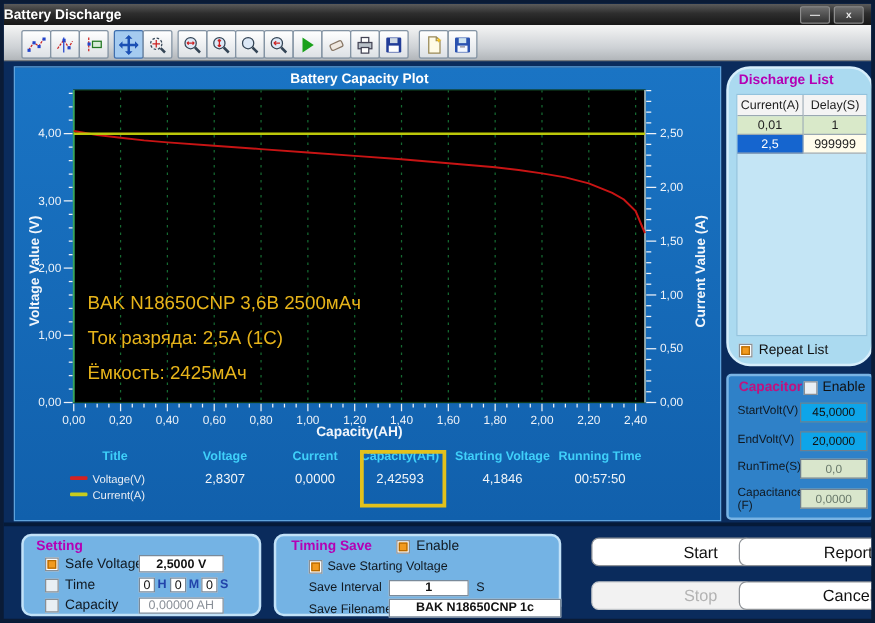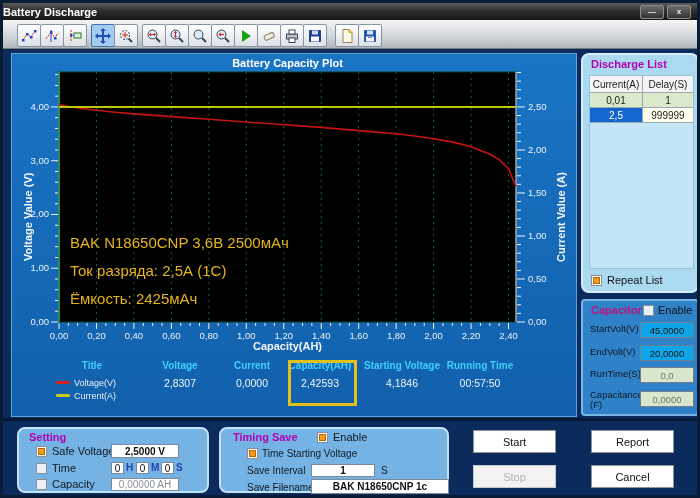--- a/index.html
+++ b/index.html
@@ -43,21 +43,21 @@
   .hl-box{position:absolute;left:276px;top:306px;width:63px;height:40px;
           border:3px solid #e3c11c;}
   .stat-col{position:absolute;top:306px;width:90px;text-align:center;}
   .stat-h{color:#3fd0fa;font-size:10px;font-weight:bold;}
   .stat-v{margin-top:6px;color:#f0f4f8;font-size:10.5px;}
   .legend{position:absolute;left:44px;top:322px;text-align:left;}
   .legend-item{display:flex;align-items:center;gap:4px;height:13px;color:#e8edf4;font-size:9px;}
   .dash{display:inline-block;width:14px;height:3px;border-radius:1px;}
   
   .dlist-panel{position:absolute;left:578px;top:50px;width:118px;height:240px;
-               background:#abdaf0;border:2px solid #d6eefb;border-radius:8px;box-sizing:border-box;}
+               background:#abdaf0;border:2px solid #d6eefb;border-radius:19px;box-sizing:border-box;}
   .panel-title{position:absolute;left:8px;top:3px;color:#b400b4;font-size:11px;font-weight:bold;}
   .dtable{position:absolute;left:6px;top:20px;width:103px;height:192px;
           background:#c4e5f5;border:1px solid #93c3dd;}
   .drow{display:flex;}
   .dcell{width:53px;height:15px;border-right:1px solid #9aa8b2;border-bottom:1px solid #9aa8b2;
          font-size:10px;color:#222;display:flex;align-items:center;justify-content:center;box-sizing:border-box;}
   .dcell:last-child{width:50px;border-right:none;}
   .dhead .dcell{height:17px;background:#f4f4f4;}
   .r0 .dcell{background:#d9e9c9;}
   .r1 .sel{background:#1565cf;color:#fff;}
@@ -88,21 +88,21 @@
   .cb.on{background:#fdfdfd;}
   .cb.on::after{content:'';display:block;width:7px;height:7px;margin:1px;background:#f29a1e;
                 border:1px solid #b86a00;box-sizing:border-box;}
   .input{position:absolute;background:#fff;border:1px solid #7a8a9a;font-size:10px;color:#111;
          display:flex;align-items:center;justify-content:center;box-sizing:border-box;}
   .bold{font-weight:bold;}
   .grey{color:#8a9098;}
   .unit{position:absolute;color:#2244aa;font-size:10px;font-weight:bold;}
   .abs{position:absolute;}
   .btn{position:absolute;width:81px;height:21px;background:#fff;border:1px solid #8f9398;
-       border-radius:0;color:#111;font-size:11px;display:flex;align-items:center;justify-content:center;}
+       border-radius:6px;color:#111;font-size:13px;display:flex;align-items:center;justify-content:center;padding-left:46px;}
   .btn.disabled{background:#f2f2f2;color:#b3b3b3;border-color:#c4c8cc;}
 </style>
 </head>
 <body>
 
 <div id="screen">
 
   <div class="titlebar">
     <span>Battery Discharge</span>
     <div class="winbtns">
@@ -481,21 +481,21 @@
     <span class="cb abs" style="left:17px;top:50px"></span>
     <span class="lbl abs" style="left:33px;top:49px">Capacity</span>
     <div class="input grey" style="left:92px;top:49px;width:68px;height:13px">0,00000 AH</div>
   </div>
 
   <div class="tim-panel">
     <div class="panel-title" style="left:12px;top:2px">Timing Save</div>
     <span class="cb on abs" style="left:96px;top:3px"></span>
     <span class="lbl abs" style="left:112px;top:2px">Enable</span>
     <span class="cb on abs" style="left:26px;top:19px"></span>
-    <span class="lbl-s abs" style="left:41px;top:19px">Time Starting Voltage</span>
+    <span class="lbl-s abs" style="left:41px;top:19px">Save Starting Voltage</span>
     <span class="lbl-s abs" style="left:26px;top:36px">Save Interval</span>
     <div class="input bold" style="left:90px;top:35px;width:64px;height:13px">1</div>
     <span class="lbl-s abs" style="left:160px;top:36px">S</span>
     <span class="lbl-s abs" style="left:26px;top:53px">Save Filename</span>
     <div class="input bold" style="left:90px;top:50px;width:138px;height:15px">BAK N18650CNP 1c</div>
   </div>
 
   <div class="btn" style="left:470px;top:427px">Start</div>
   <div class="btn" style="left:588px;top:427px">Report</div>
   <div class="btn disabled" style="left:470px;top:462px">Stop</div>

